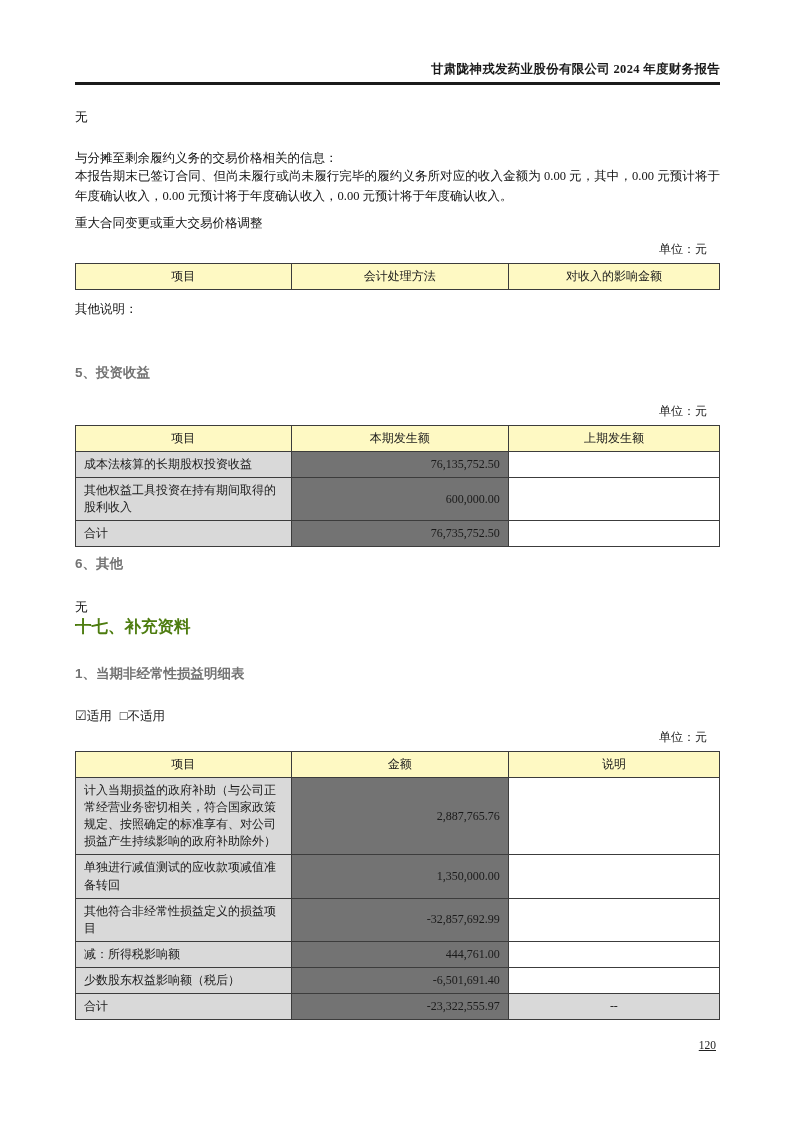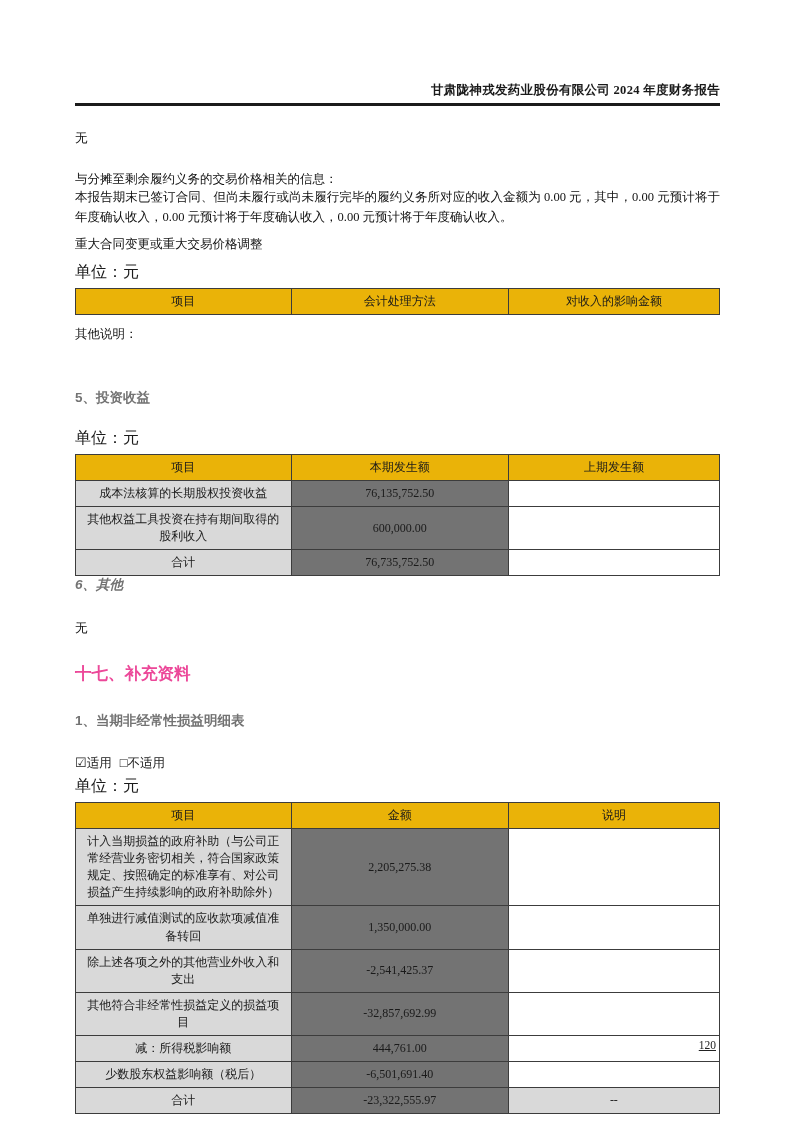--- a/index.html
+++ b/index.html
@@ -6,21 +6,21 @@
   html, body { background: #ffffff; }
   body {
     width: 793px; height: 1122px;
     font-family: "Liberation Serif", "DejaVu Serif", serif;
     color: #1a1a1a;
     position: relative;
     overflow: hidden;
   }
   .page {
     width: 793px; height: 1122px;
-    padding: 82px 73px 0 75px;
+    padding: 61px 73px 0 75px;
     position: relative;
   }
   
   .doc-header {
     border-bottom: 3px solid #1b1b1b;
     padding-bottom: 4px;
   }
   .doc-header-title {
     text-align: right;
     font-size: 12.5px;
@@ -34,66 +34,64 @@
     color: #111;
   }
   .mt-none   { margin-top: 23px; }
   .mt-info   { margin-top: 23px; }
   .mt-para   { line-height: 1.58; text-align: justify; }
   .mt-adjust { margin-top: 7px; }
   .mt-othernote { margin-top: 10px; }
   .mt-none6  { margin-top: 25px; }
 
   .unit-label {
-    text-align: left;
-    font-size: 16px;
+    text-align: right;
+    font-size: 12px;
     margin-top: 9px;
     margin-bottom: 5px;
     padding-right: 13px;
   }
   
   .section-heading {
     font-family: "Liberation Sans", "DejaVu Sans", sans-serif;
     font-size: 13.5px;
     font-weight: bold;
     color: #737373;
   }
   .mt-sec5  { margin-top: 46px; }
-  .mt-sec6  { margin-top: 0; font-style: italic; }
+  .mt-sec6  { margin-top: 8px; }
   .mt-sub1  { margin-top: 27px; }
   .chapter-heading {
     font-family: "Liberation Sans", "DejaVu Sans", sans-serif;
     font-size: 16.5px;
     font-weight: bold;
-    color: #ec4899;
-    margin-top: 26px;
+    color: #4d7c0f;
   }
   .applicable-row { margin-top: 25px; font-size: 12.5px; }
   .applicable-row .box { font-size: 13px; }
   .applicable-row .second { margin-left: 8px; }
 
   
   table.data-table {
     width: 100%;
     border-collapse: collapse;
     table-layout: fixed;
     font-size: 12px;
     margin-top: 1px;
   }
   table.data-table td, table.data-table th {
     border: 1px solid #3c3c3c;
     padding: 4px 8px;
     line-height: 1.42;
     vertical-align: middle;
     font-weight: normal;
     overflow: hidden;
-    text-align: center;
   }
   table.data-table th {
-    background: #eab308;
+    background: #fef9c3;
     text-align: center;
     height: 25px;
   }
   td.item-cell  { background: #d9d9d9; text-align: left; }
   td.amount-cell { text-align: right; padding-right: 10px; background: #737373; }
   td.note-cell  { background: #ffffff; }
   td.note-total { background: #d9d9d9; text-align: center; }
   td.indent     { padding-left: 32px; }
   tr.row-single td { height: 26px; }
 
@@ -198,31 +196,26 @@
         <col style="width:32.8%">
       </colgroup>
     <tbody>
         <tr>
       <th>项目</th>
       <th>金额</th>
       <th>说明</th>
     </tr>
     <tr>
       <td class="item-cell">计入当期损益的政府补助（与公司正常经营业务密切相关，符合国家政策规定、按照确定的标准享有、对公司损益产生持续影响的政府补助除外）</td>
-      <td class="amount-cell">2,205,275.38</td>
+      <td class="amount-cell">2,887,765.76</td>
       <td class="note-cell"></td>
     </tr>
     <tr>
       <td class="item-cell">单独进行减值测试的应收款项减值准备转回</td>
       <td class="amount-cell">1,350,000.00</td>
-      <td class="note-cell"></td>
-    </tr>
-    <tr>
-      <td class="item-cell">除上述各项之外的其他营业外收入和支出</td>
-      <td class="amount-cell">-2,541,425.37</td>
       <td class="note-cell"></td>
     </tr>
     <tr>
       <td class="item-cell">其他符合非经常性损益定义的损益项目</td>
       <td class="amount-cell">-32,857,692.99</td>
       <td class="note-cell"></td>
     </tr>
     <tr class="row-single">
       <td class="item-cell">减：所得税影响额</td>
       <td class="amount-cell">444,761.00</td>

